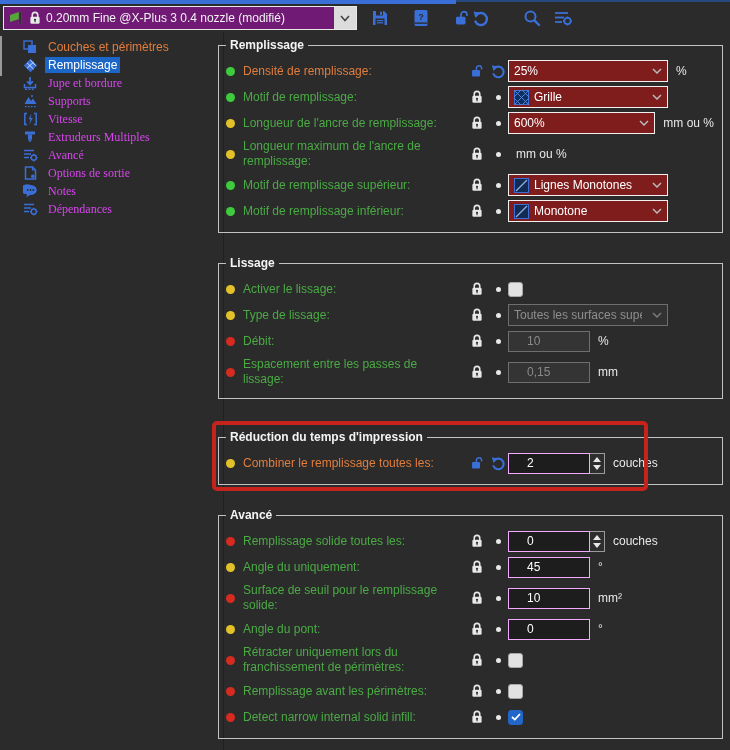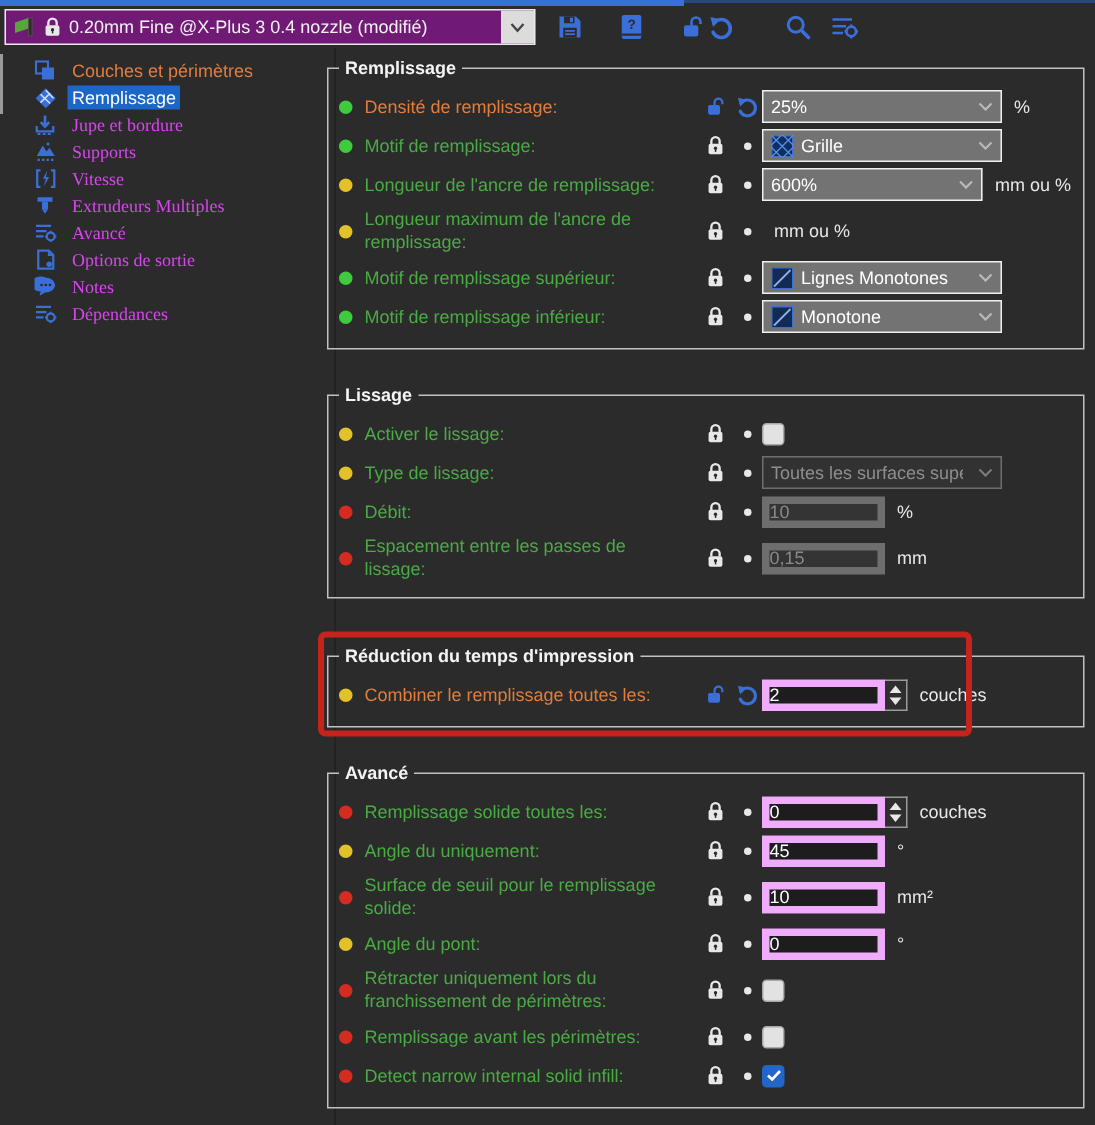--- a/index.html
+++ b/index.html
@@ -42,27 +42,27 @@
   .row.two { min-height:36px; }
   .label-wrap { width:240px; display:flex; align-items:center; gap:8px; flex:none; }
   .dot { width:9px; height:9px; border-radius:50%; flex:none; }
   .dot-green{background:#3ecb3e;} .dot-yellow{background:#e3c229;} .dot-red{background:#d62b20;}
   .lbl { line-height:1.25; width:218px; }
   .lbl-green{color:#4aab44;} .lbl-orange{color:#e17d3d;}
   .lock-slot{width:22px; display:flex; justify-content:center; flex:none;}
   .mid-slot{width:20px; display:flex; justify-content:center; align-items:center; flex:none;}
   .wdot{width:5px;height:5px;border-radius:50%;background:#e8e8e8;}
 
-  .combo { width:160px; height:22px; background:#737373; border:1px solid #f0f0f0; display:flex; align-items:center; gap:5px; padding-left:5px; color:#fff; }
+  .combo { width:160px; height:22px; background:#7f1d1d; border:1px solid #f0f0f0; display:flex; align-items:center; gap:5px; padding-left:5px; color:#fff; }
   .combo .cval{flex:1; white-space:nowrap; overflow:hidden;}
   .combo .chev{width:20px; display:flex; justify-content:center; flex:none;}
   .combo.disabled { background:#323232; border-color:#6e6e6e; color:#9a9a9a; }
   .combo.disabled .cval{color:#8e8e8e;}
 
-  .inputbox { width:82px; height:21px; background:#1d1d1d; border:5px solid #f0abfc; color:#fff; display:flex; align-items:center; padding-left:0; }
+  .inputbox { width:82px; height:21px; background:#1d1d1d; border:1px solid #f0abfc; color:#fff; display:flex; align-items:center; padding-left:18px; }
   .inputbox.disabled { background:#343434; border-color:#6e6e6e; color:#8a8a8a; }
   .spin-wrap{display:flex; align-items:center;}
   .spin-btns{width:15px; height:21px; border:1px solid #9a9a9a; border-left:none; background:#2e2e2e; display:flex; flex-direction:column; align-items:center; justify-content:center; gap:3px;}
   .tri-up{width:0;height:0;border-left:4px solid transparent;border-right:4px solid transparent;border-bottom:5px solid #e8e8e8;}
   .tri-dn{width:0;height:0;border-left:4px solid transparent;border-right:4px solid transparent;border-top:5px solid #e8e8e8;}
 
   .cb { width:15px; height:15px; border-radius:3px; background:#e2e2e2; border:1px solid #a8a8a8; display:flex; align-items:center; justify-content:center; }
   .cb.checked { background:#2166c8; border-color:#2166c8; }
 
   .unit { margin-left:8px; color:#e8e8e8; white-space:nowrap; }

